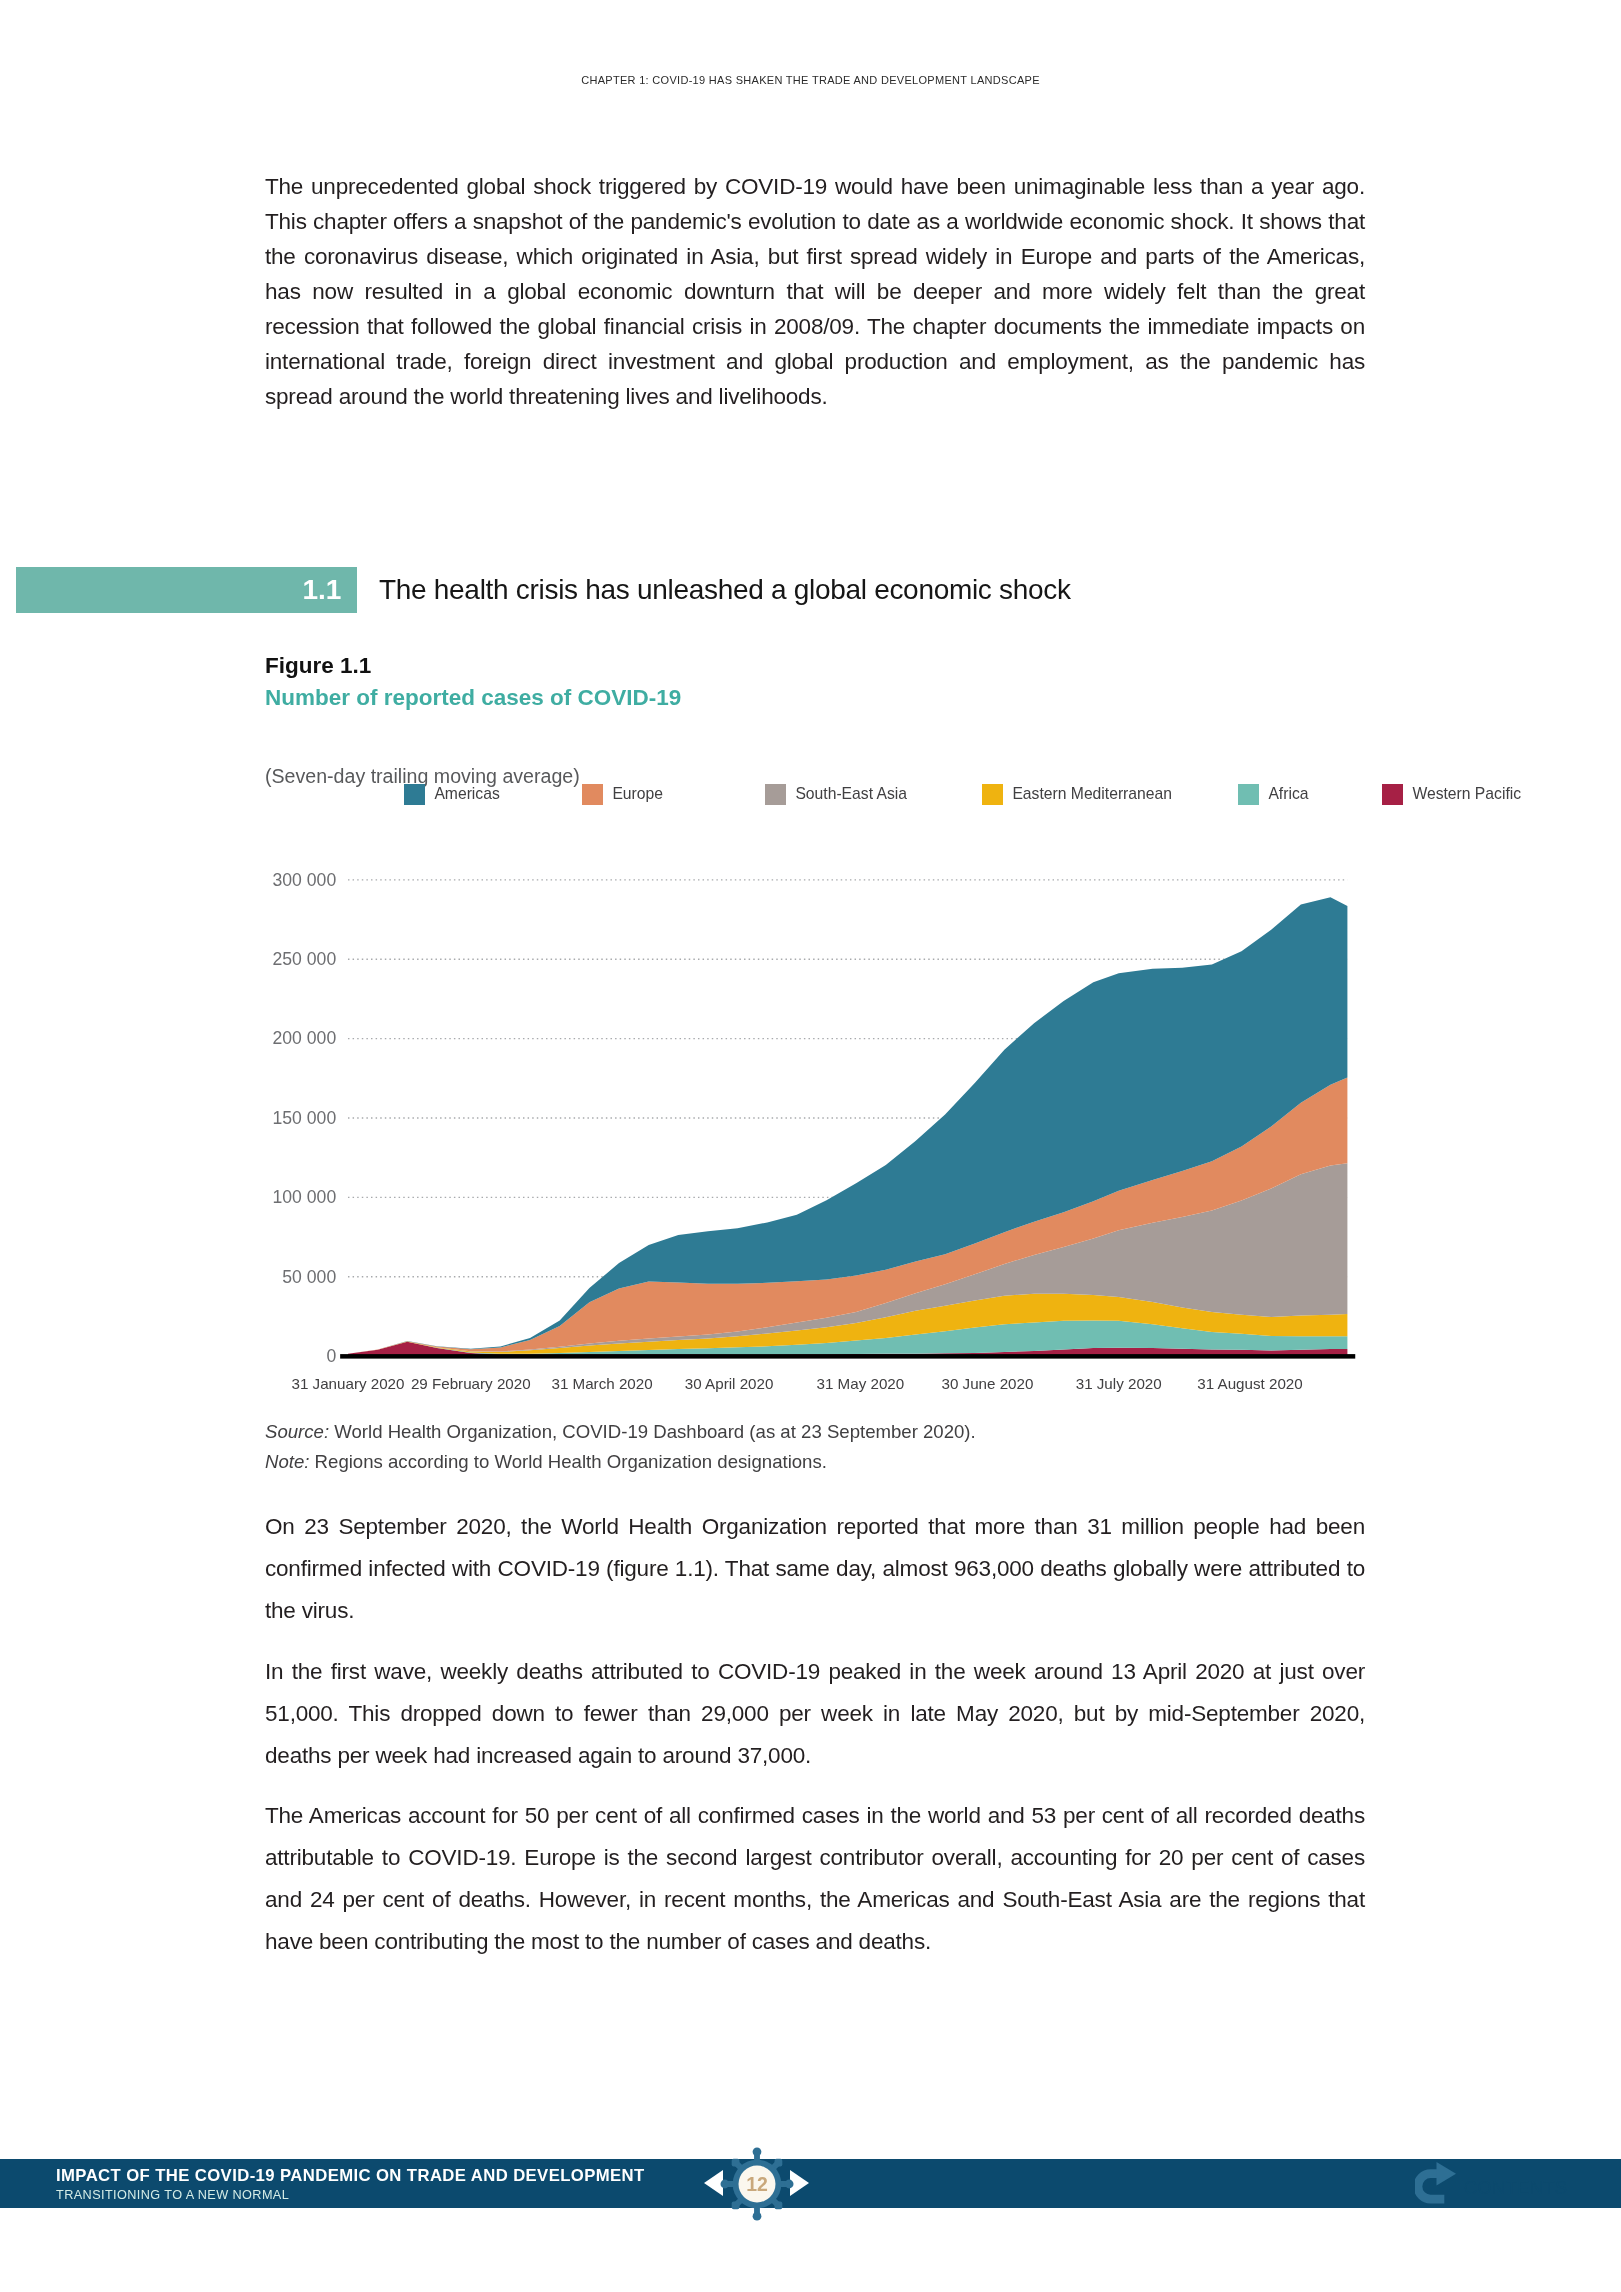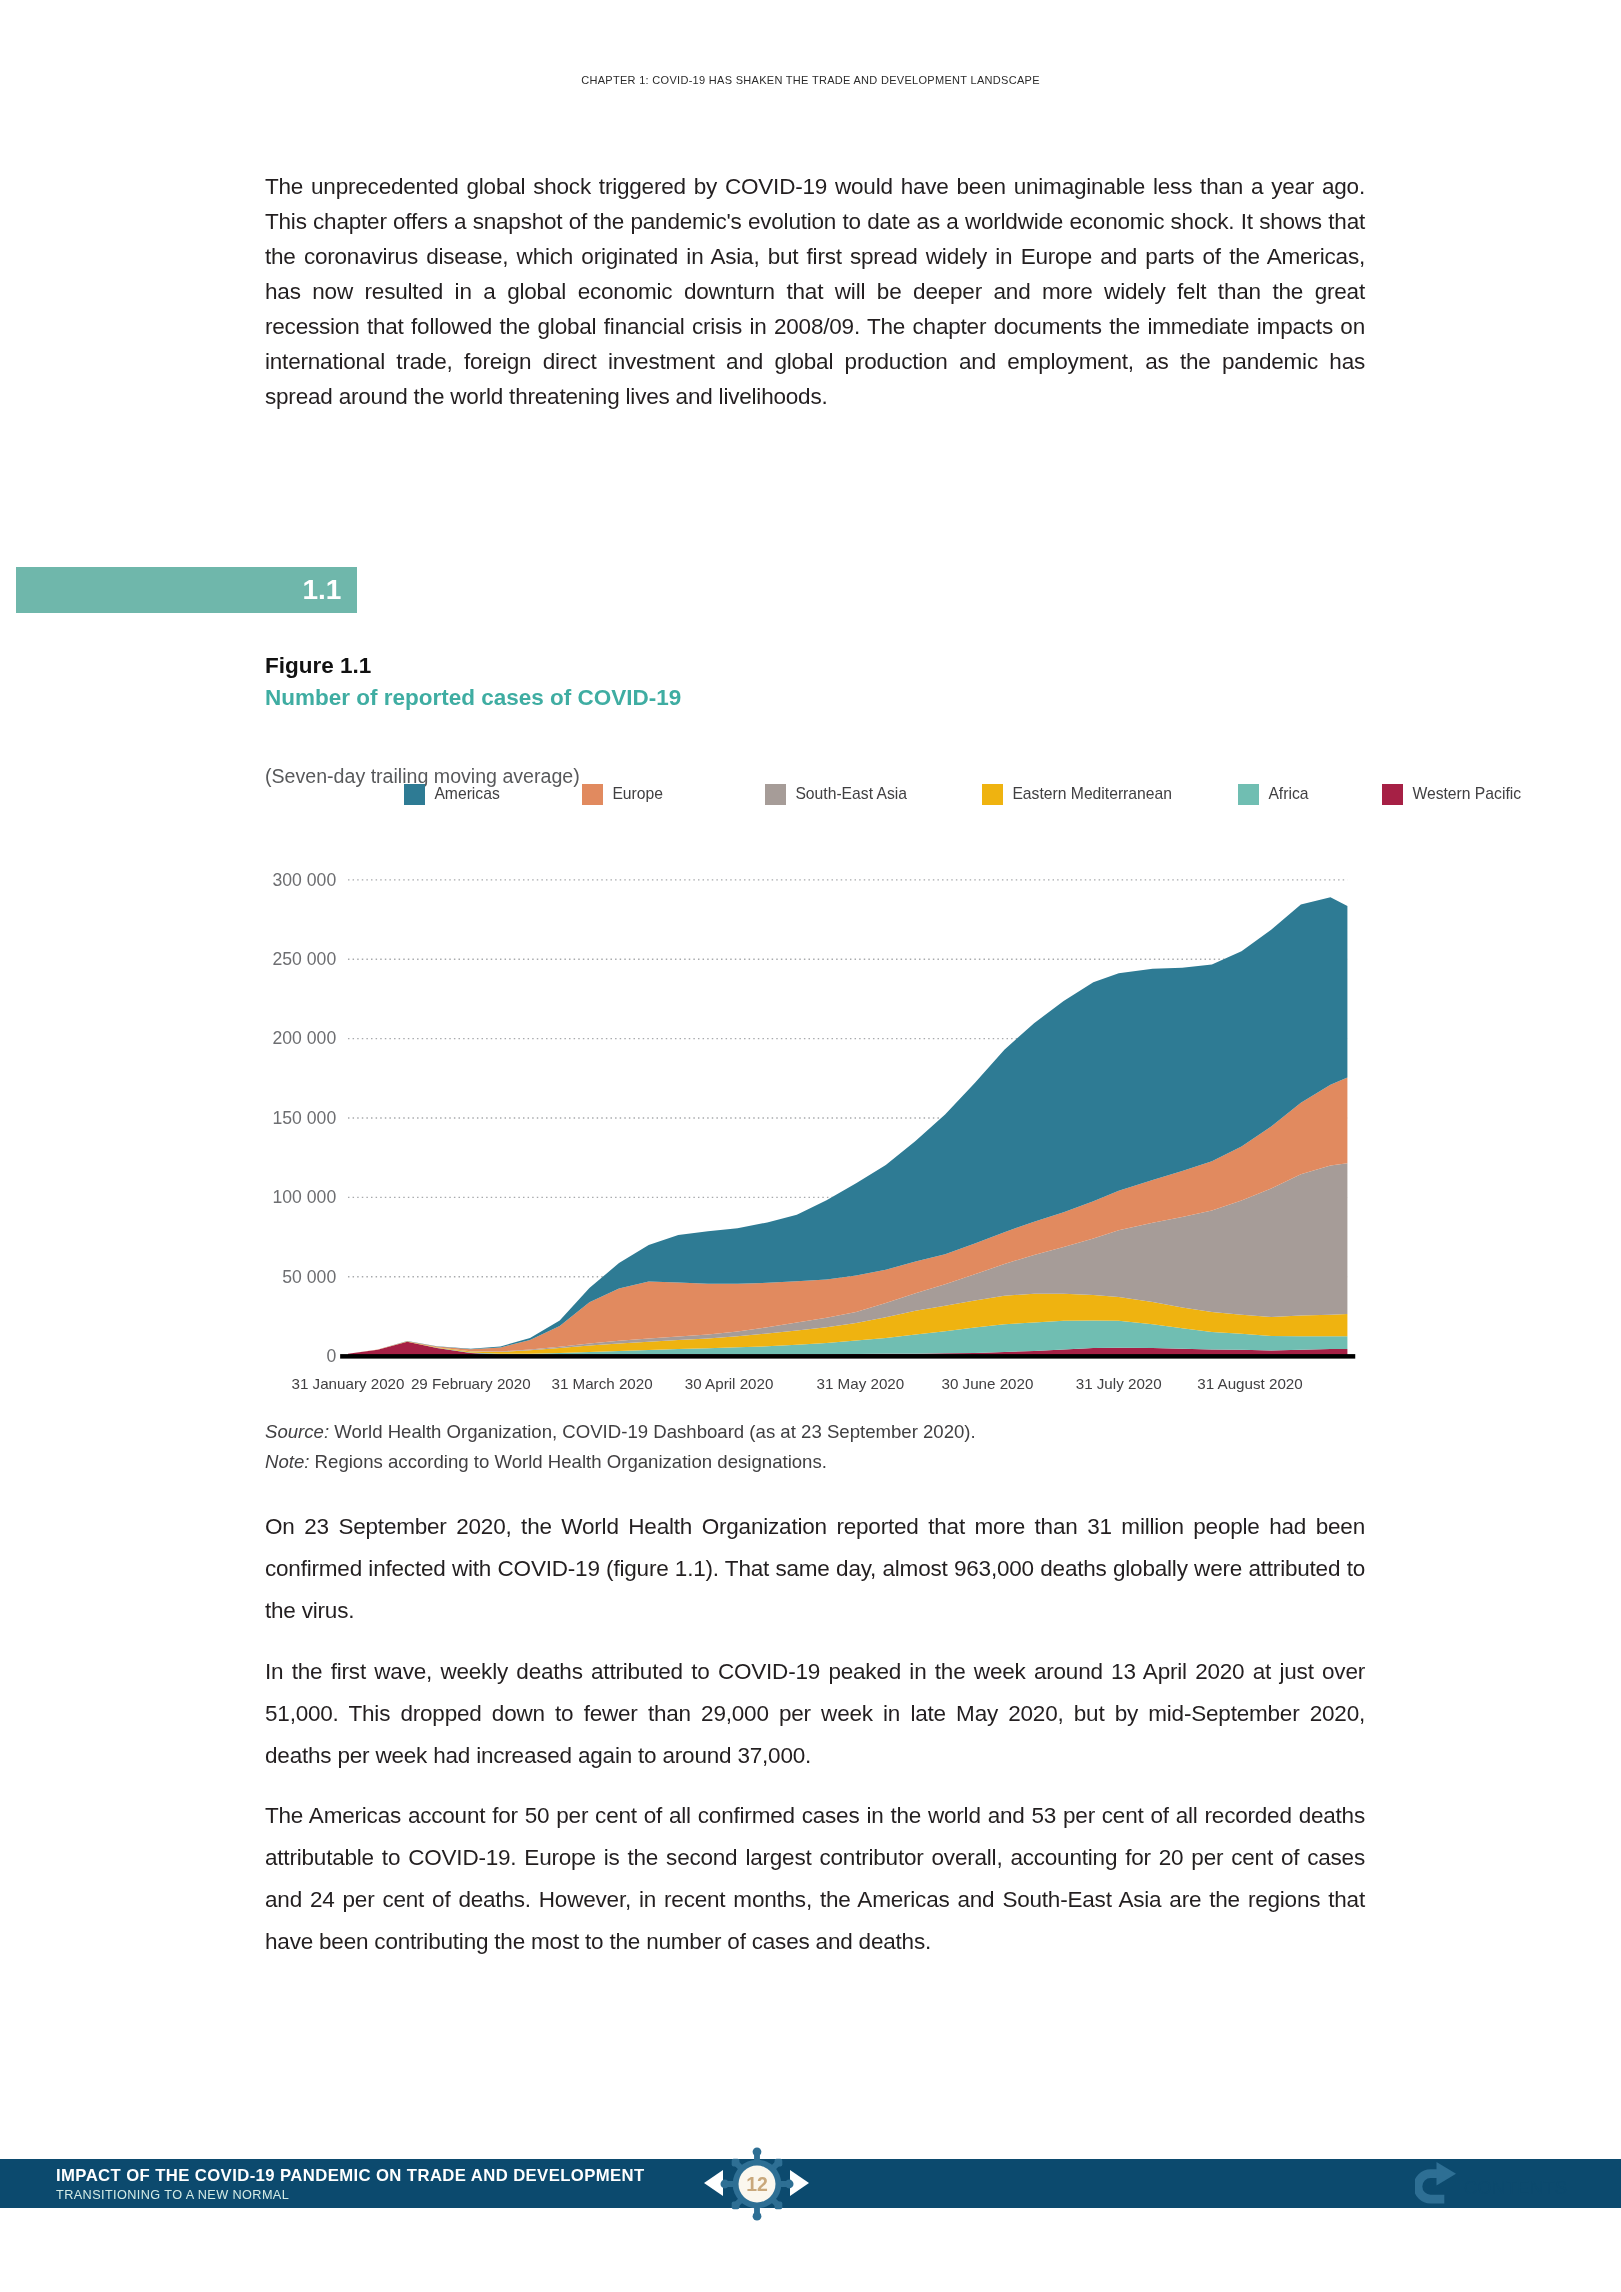--- a/index.html
+++ b/index.html
@@ -60,20 +60,21 @@
 <div class="page">
 
   <div class="chapter-header">CHAPTER 1: COVID-19 HAS SHAKEN THE TRADE AND DEVELOPMENT LANDSCAPE</div>
 
   <p class="intro">The unprecedented global shock triggered by COVID-19 would have been unimaginable less than a year ago. This chapter offers a snapshot of the pandemic's evolution to date as a worldwide economic shock. It shows that the coronavirus disease, which originated in Asia, but first spread widely in Europe and parts of the Americas, has now resulted in a global economic downturn that will be deeper and more widely felt than the great recession that followed the global financial crisis in 2008/09. The chapter documents the immediate impacts on international trade, foreign direct investment and global production and employment, as the pandemic has spread around the world threatening lives and livelihoods.</p>
 
   <div class="section-row">
     <div class="section-num-bar">
       <span>1.1</span>
     </div>
+    <h1 class="section-title">The health crisis has unleashed a global economic shock</h1>
   </div>
 
   <div class="fig-label">Figure 1.1</div>
   <div class="fig-title">Number of reported cases of COVID-19</div>
   <div class="fig-subtitle">(Seven-day trailing moving average)</div>
 
   <div class="legend" id="legend">
       <div class="legend-item li-w150">
         <span class="legend-swatch" style="background: rgb(46, 123, 148);"></span>
         <span>Americas</span>

